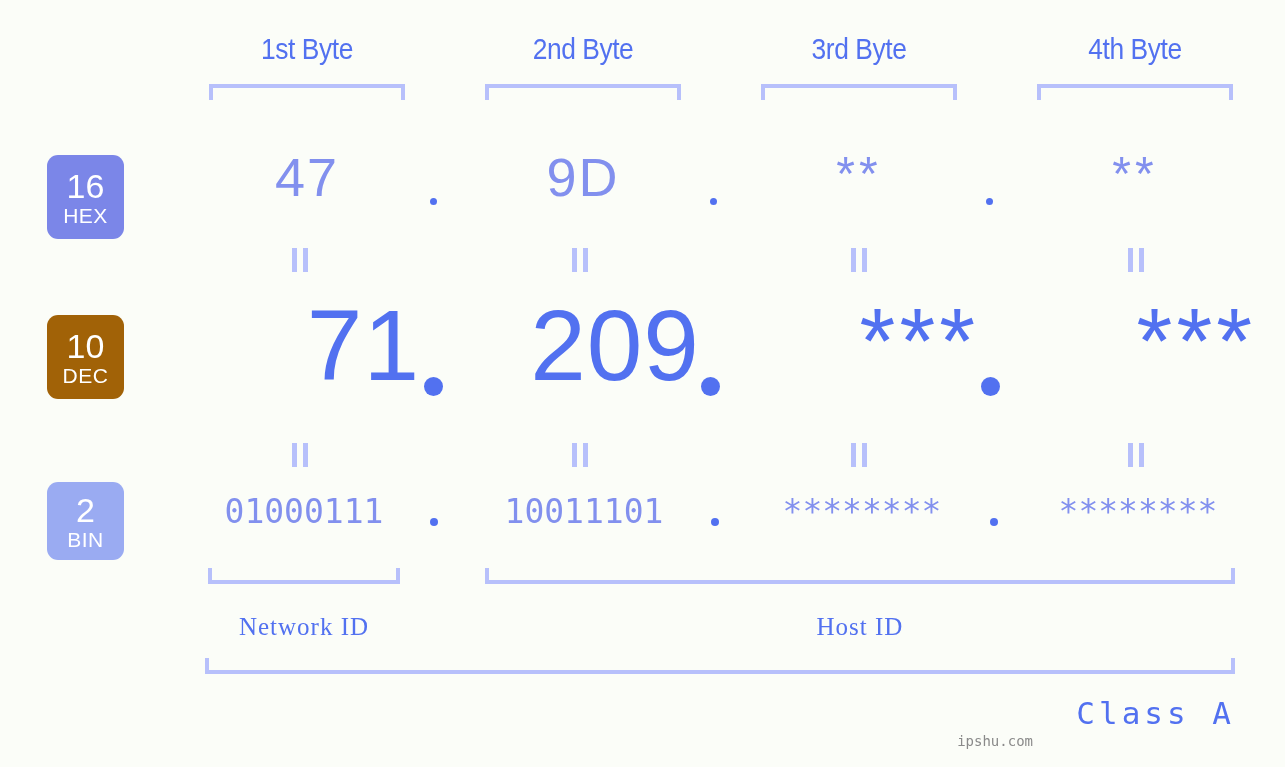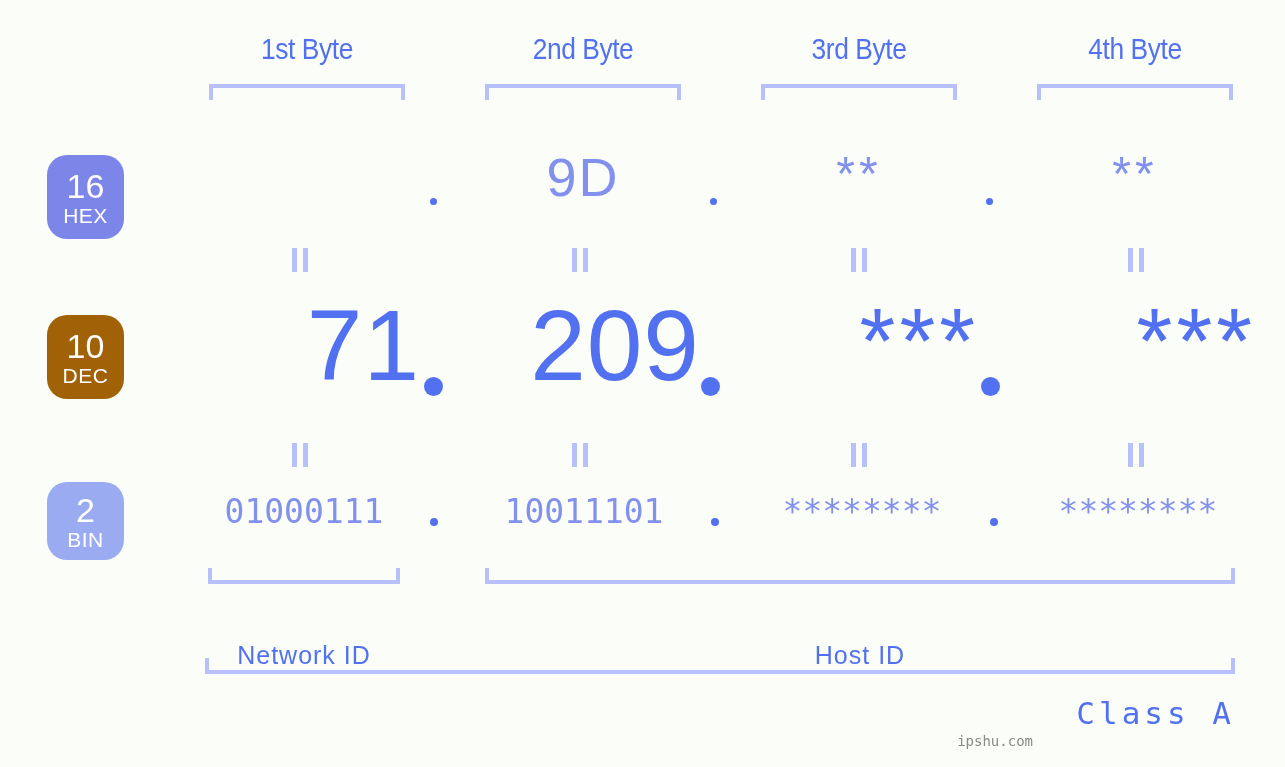--- a/index.html
+++ b/index.html
@@ -49,21 +49,21 @@
     border-right: 4px solid #b7c0fb;
     height: 16px;
     box-sizing: border-box;
   }
 
   
   .badge {
     position: absolute;
     left: 47px;
     width: 77px;
-    border-radius: 20px;
+    border-radius: 11px;
     color: #ffffff;
     text-align: center;
     box-sizing: border-box;
     display: flex;
     flex-direction: column;
     justify-content: center;
     align-items: center;
     line-height: 1;
   }
   .badge .b-num {
@@ -167,25 +167,24 @@
     margin: 0 3px;
     vertical-align: middle;
   }
   .eq-row1 { top: 248px; }
   .eq-row2 { top: 443px; }
 
   
   .sec-label {
     position: absolute;
     text-align: center;
-    font-family: Liberation Sans, sans-serif;
+    font-family: Liberation Serif, serif;
     font-size: 25px;
     color: #5271f0;
     letter-spacing: 1px;
-    margin-top: 28px;
   }
   .class-label {
     position: absolute;
     text-align: right;
     font-family: "DejaVu Sans Mono", monospace;
     font-size: 31px;
     color: #5271f0;
     letter-spacing: 4px;
   }
 
@@ -221,20 +220,21 @@
   </div>
   <div class="badge" id="badge-dec">
     <span class="b-num">10</span>
     <span class="b-word">DEC</span>
   </div>
   <div class="badge" id="badge-bin">
     <span class="b-num">2</span>
     <span class="b-word">BIN</span>
   </div>
 
+  <div class="val-cell hex-val" style="left:187px">47</div>
   <div class="dot-hex" style="left:430px"></div>
   <div class="val-cell hex-val" style="left:463px">9D</div>
   <div class="dot-hex" style="left:710px"></div>
   <div class="val-cell hex-val stars" style="left:739px">**</div>
   <div class="dot-hex" style="left:986px"></div>
   <div class="val-cell hex-val stars" style="left:1015px">**</div>
 
   <div class="eqmark eq-row1" style="left:180px"><i></i><i></i></div>
   <div class="eqmark eq-row1" style="left:460px"><i></i><i></i></div>
   <div class="eqmark eq-row1" style="left:739px"><i></i><i></i></div>

